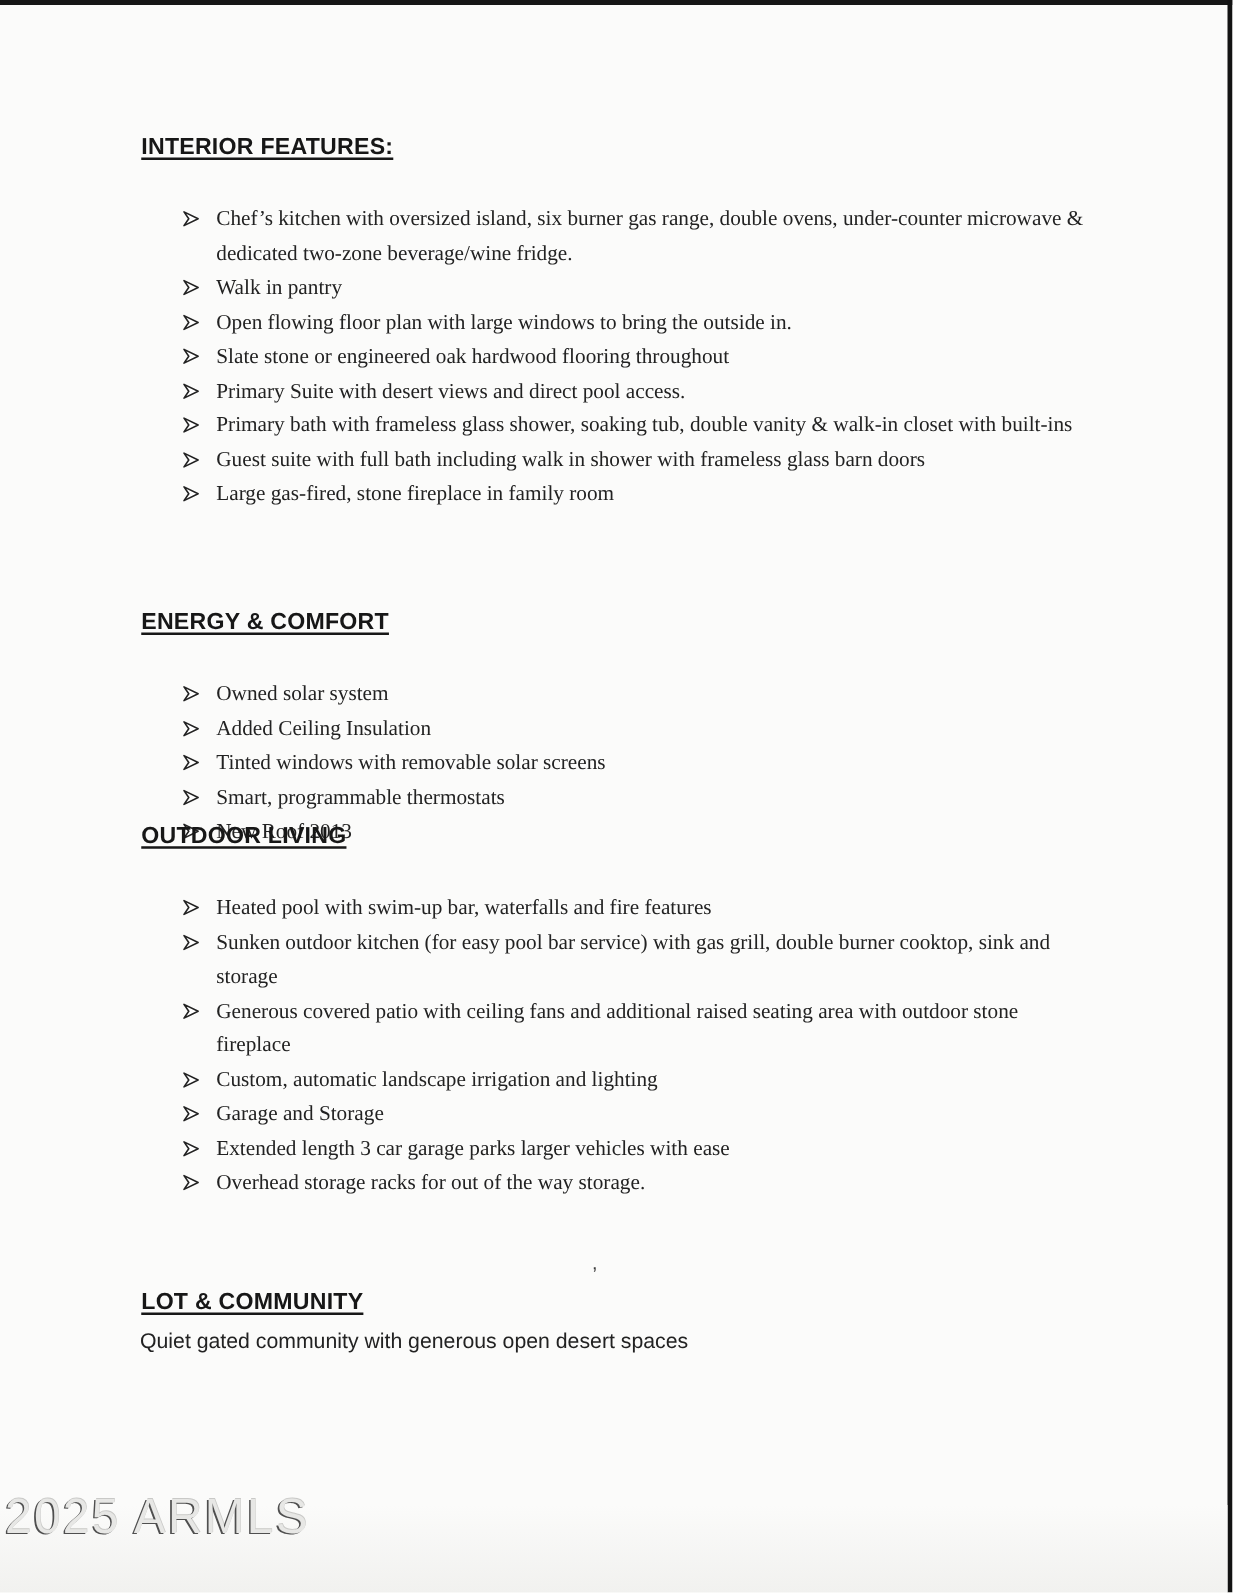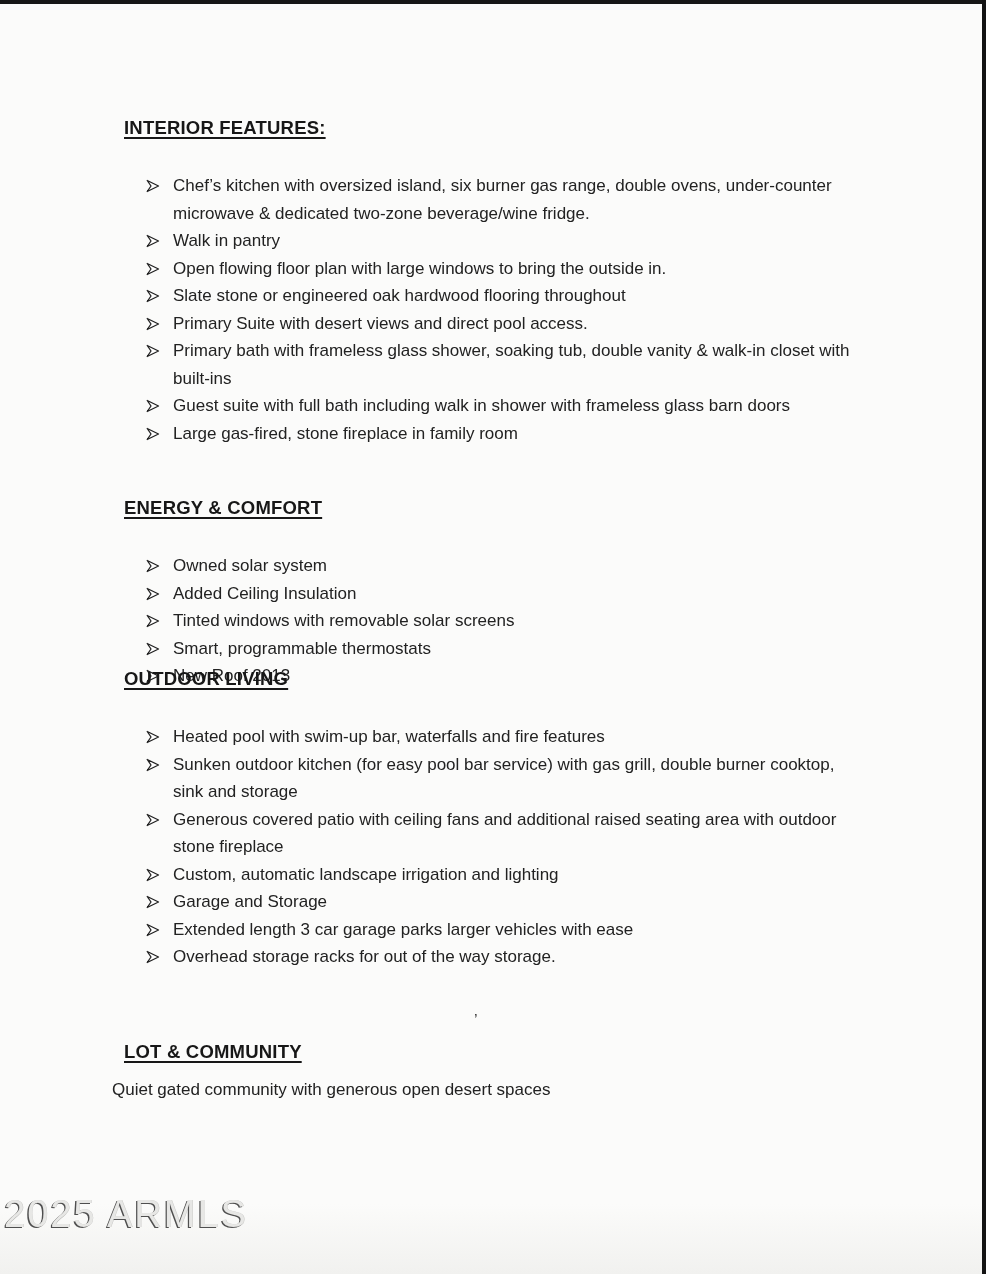--- a/index.html
+++ b/index.html
@@ -42,34 +42,35 @@
   .doc-section {
     position: absolute;
     left: 0;
     width: 790px;
   }
   .sec-interior { top: 104px; }
   .sec-energy   { top: 484px; }
   .sec-outdoor  { top: 655px; }
   .sec-lot      { top: 1028px; }
   .section-heading {
-    margin: 12px;
+    margin: 1px;
     font-size: 18.5px;
     line-height: 24px;
     font-weight: 700;
     letter-spacing: 0.2px;
     color: #171717;
     text-decoration: underline;
     text-decoration-thickness: 2px;
     text-underline-offset: 3px;
   }
   ul.bullets {
     list-style: none;
     margin: 32px 0 0 34px;
     padding: 0;
+    font-family: Liberation Serif, serif;
   }
   li.bullet-item {
     display: flex;
     align-items: flex-start;
     margin: 0;
   }
   .arrow {
     flex: 0 0 27px;
     padding-top: 7px;
   }

